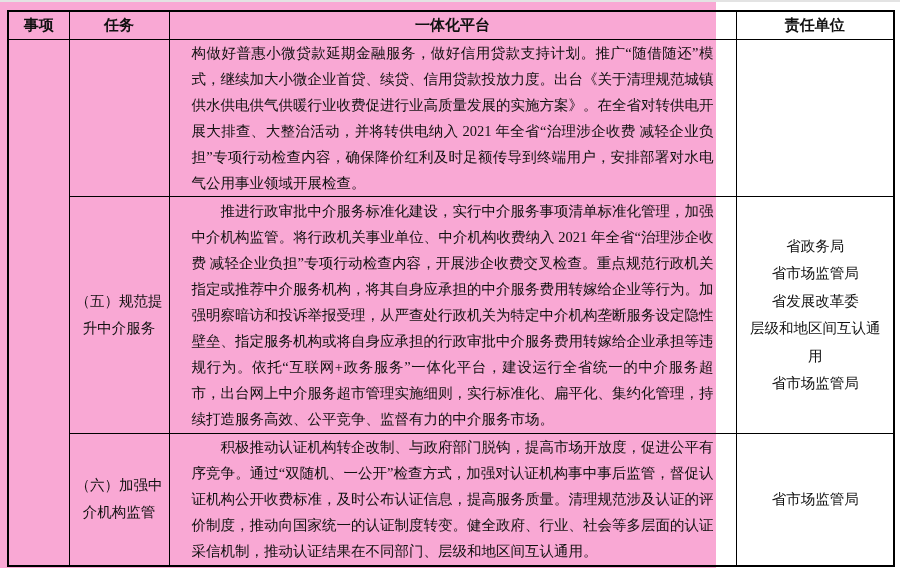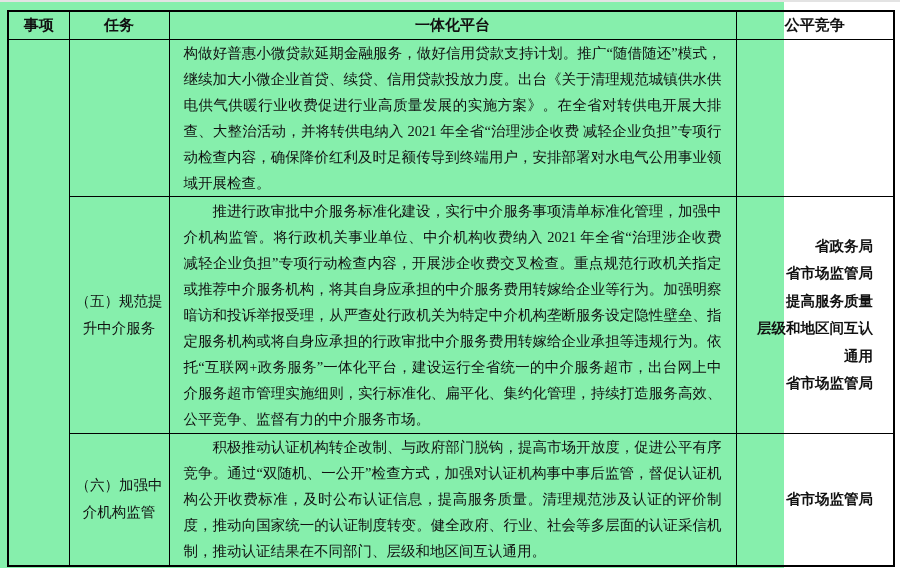--- a/index.html
+++ b/index.html
@@ -7,23 +7,23 @@
     padding: 0;
     background: #ffffff;
     width: 900px;
     height: 568px;
     overflow: hidden;
     font-family: "Liberation Serif", "DejaVu Serif", serif;
     color: #111111;
   }
   .page {
     position: relative;
-    width: 784px;
+    width: 716px;
     height: 568px;
-    background: #86efac;
+    background: #f9a8d4;
   }
   .top-edge {
     position: absolute;
     left: 0; top: 0;
     width: 900px; height: 2px;
     background: #e3e3e3;
   }
   table.doc-table {
     position: absolute;
     left: 7px;
@@ -59,67 +59,66 @@
     font-size: 14.5px;
     line-height: 27px;
     padding: 0 5px;
     margin-left: 9px;
   }
   td.content-cell {
     vertical-align: middle;
     font-size: 14.5px;
     line-height: 26.1px;
     text-align: justify;
-    padding: 0 14px;
+    padding: 0 22px;
   }
   td.content-cell.indent { text-indent: 2em; }
   td.unit-cell {
     vertical-align: middle;
     font-size: 14.5px;
     line-height: 27.5px;
-    padding: 0 20px 0 9px;
-    text-align: right;
-    font-weight: bold;
+    padding: 0 8px 0 9px;
+    text-align: center;
   }
 </style>
 </head>
 <body>
 
 <div class="page">
   <div class="top-edge"></div>
 
   <table class="doc-table">
     <colgroup>
       <col style="width:61px">
       <col style="width:100px">
       <col style="width:567px">
       <col style="width:158px">
     </colgroup>
     <thead>
       <tr class="r-header">
         <th>事项</th>
         <th>任务</th>
         <th>一体化平台</th>
-        <th>公平竞争</th>
+        <th>责任单位</th>
       </tr>
     </thead>
     <tbody>
       <tr class="r1">
         <td class="item-cell" rowspan="3"></td>
         <td class="task-cell"></td>
         <td class="content-cell">构做好普惠小微贷款延期金融服务，做好信用贷款支持计划。推广“随借随还”模式，继续加大小微企业首贷、续贷、信用贷款投放力度。出台《关于清理规范城镇供水供电供气供暖行业收费促进行业高质量发展的实施方案》。在全省对转供电开展大排查、大整治活动，并将转供电纳入 2021 年全省“治理涉企收费 减轻企业负担”专项行动检查内容，确保降价红利及时足额传导到终端用户，安排部署对水电气公用事业领域开展检查。</td>
         <td class="unit-cell"></td>
       </tr>
       <tr class="r2">
         <td class="task-cell">（五）规范提升中介服务</td>
         <td class="content-cell indent">推进行政审批中介服务标准化建设，实行中介服务事项清单标准化管理，加强中介机构监管。将行政机关事业单位、中介机构收费纳入 2021 年全省“治理涉企收费 减轻企业负担”专项行动检查内容，开展涉企收费交叉检查。重点规范行政机关指定或推荐中介服务机构，将其自身应承担的中介服务费用转嫁给企业等行为。加强明察暗访和投诉举报受理，从严查处行政机关为特定中介机构垄断服务设定隐性壁垒、指定服务机构或将自身应承担的行政审批中介服务费用转嫁给企业承担等违规行为。依托“互联网+政务服务”一体化平台，建设运行全省统一的中介服务超市，出台网上中介服务超市管理实施细则，实行标准化、扁平化、集约化管理，持续打造服务高效、公平竞争、监督有力的中介服务市场。</td>
         <td class="unit-cell">
           <div>省政务局</div>
           <div>省市场监管局</div>
-          <div>提高服务质量</div>
+          <div>省发展改革委</div>
           <div>层级和地区间互认通用</div>
           <div>省市场监管局</div>
         </td>
       </tr>
       <tr class="r3">
         <td class="task-cell">（六）加强中介机构监管</td>
         <td class="content-cell indent">积极推动认证机构转企改制、与政府部门脱钩，提高市场开放度，促进公平有序竞争。通过“双随机、一公开”检查方式，加强对认证机构事中事后监管，督促认证机构公开收费标准，及时公布认证信息，提高服务质量。清理规范涉及认证的评价制度，推动向国家统一的认证制度转变。健全政府、行业、社会等多层面的认证采信机制，推动认证结果在不同部门、层级和地区间互认通用。</td>
         <td class="unit-cell">
           <div>省市场监管局</div>
         </td>

